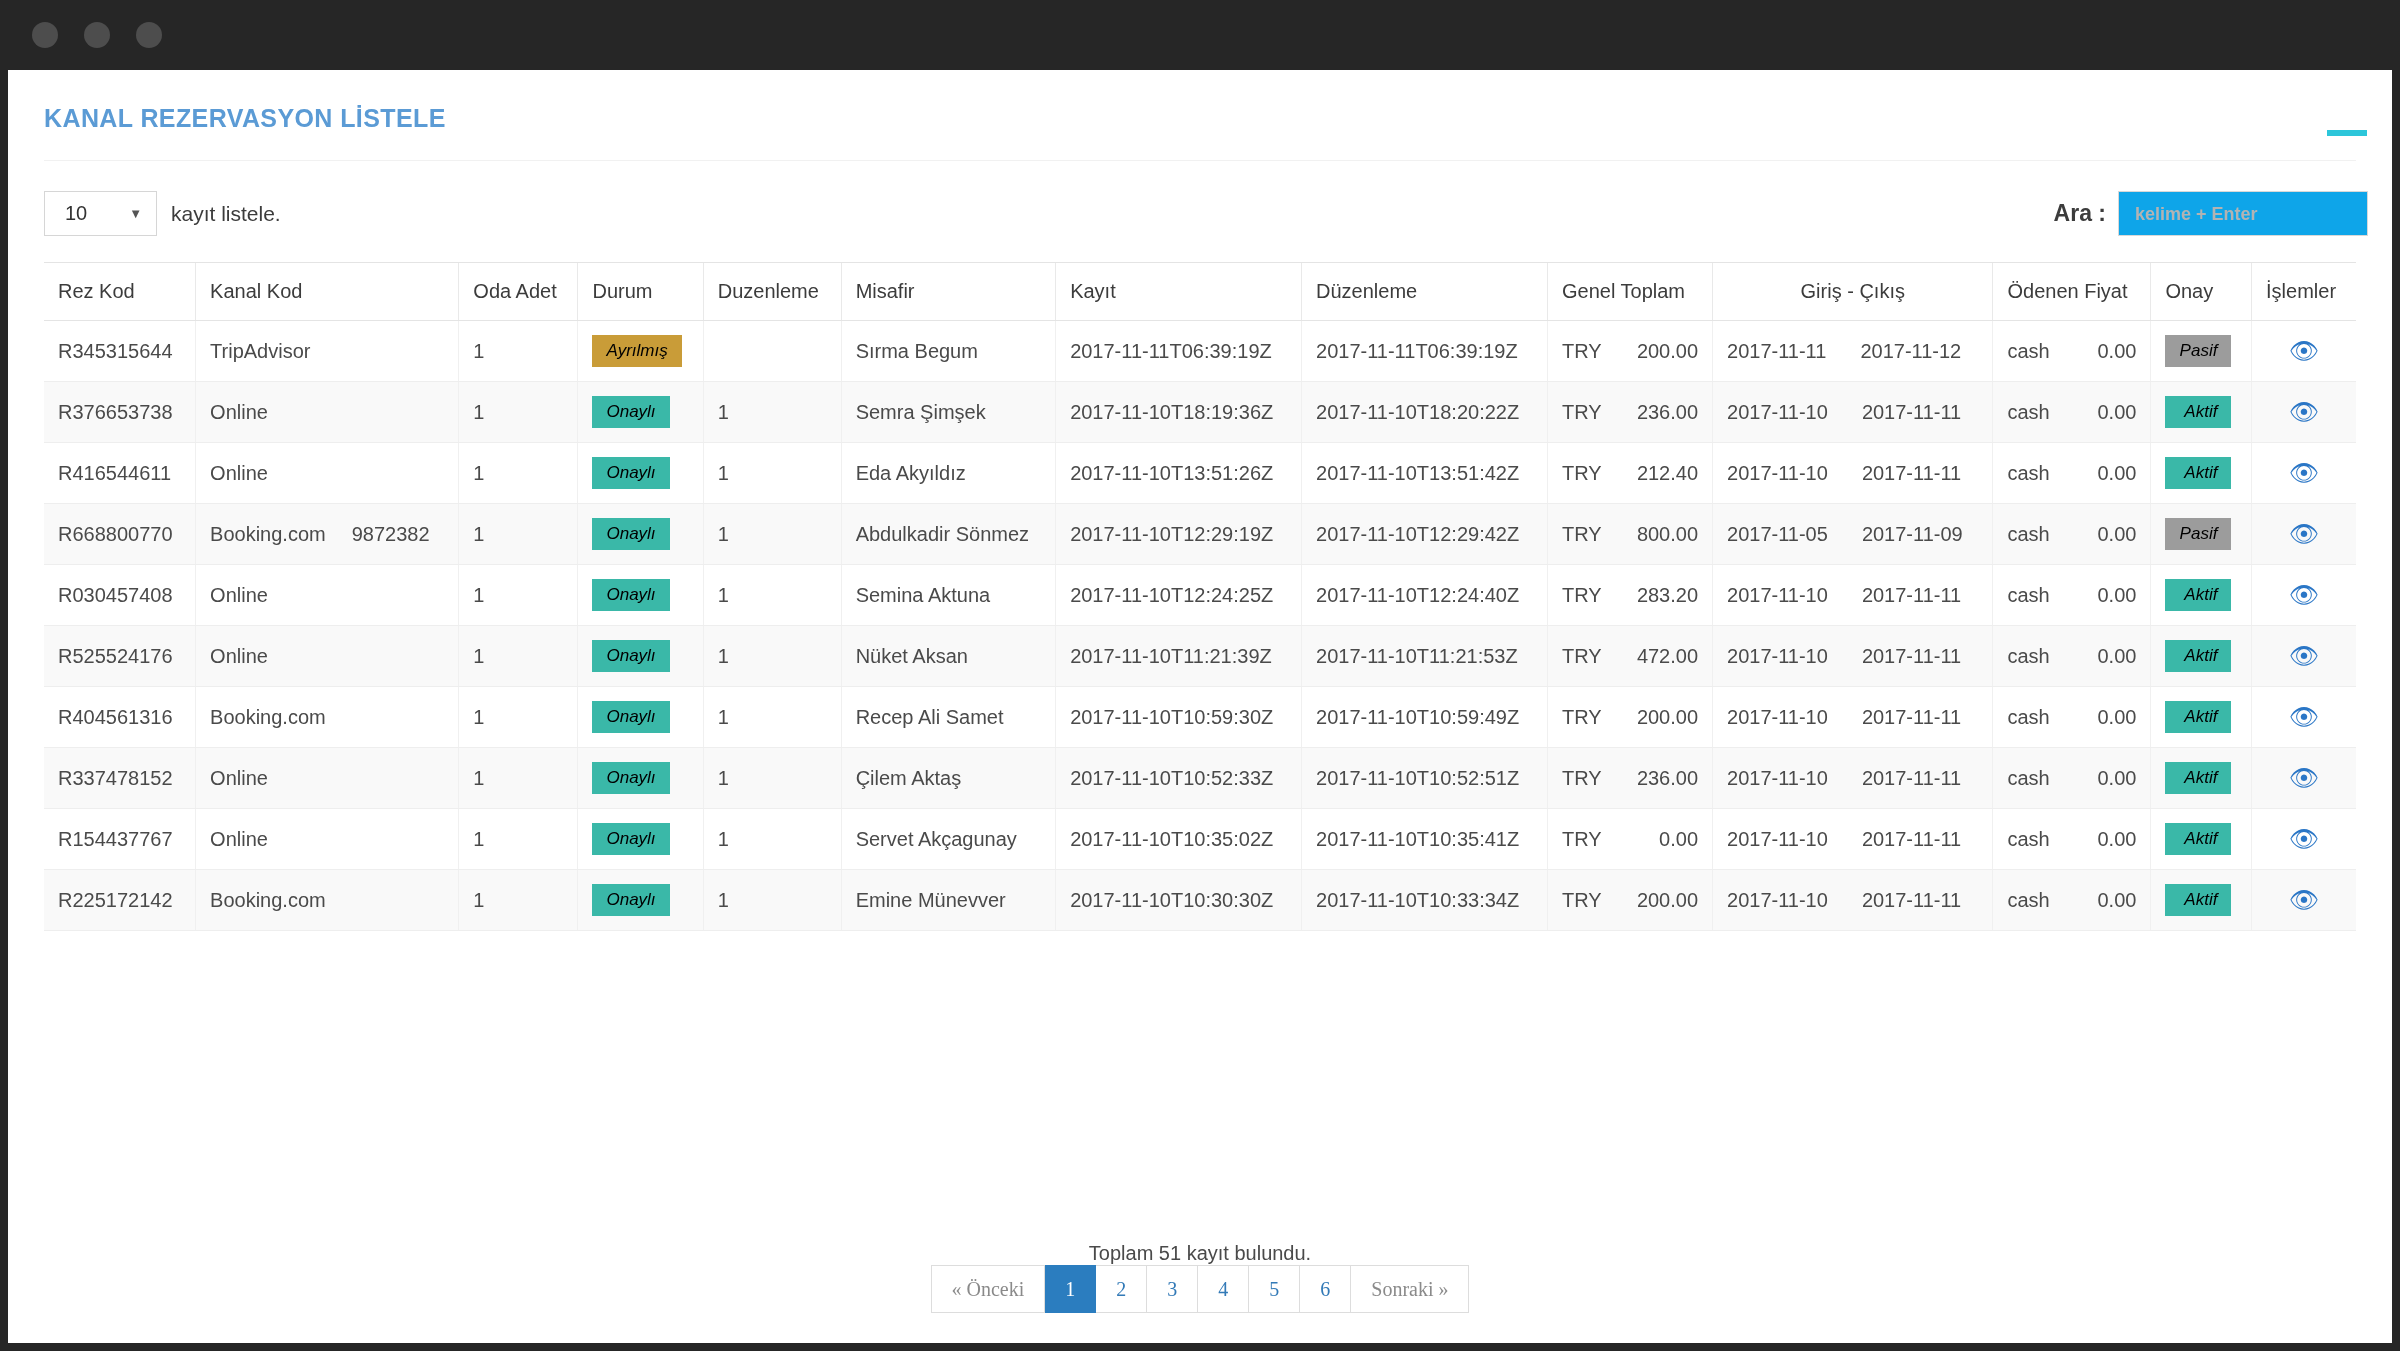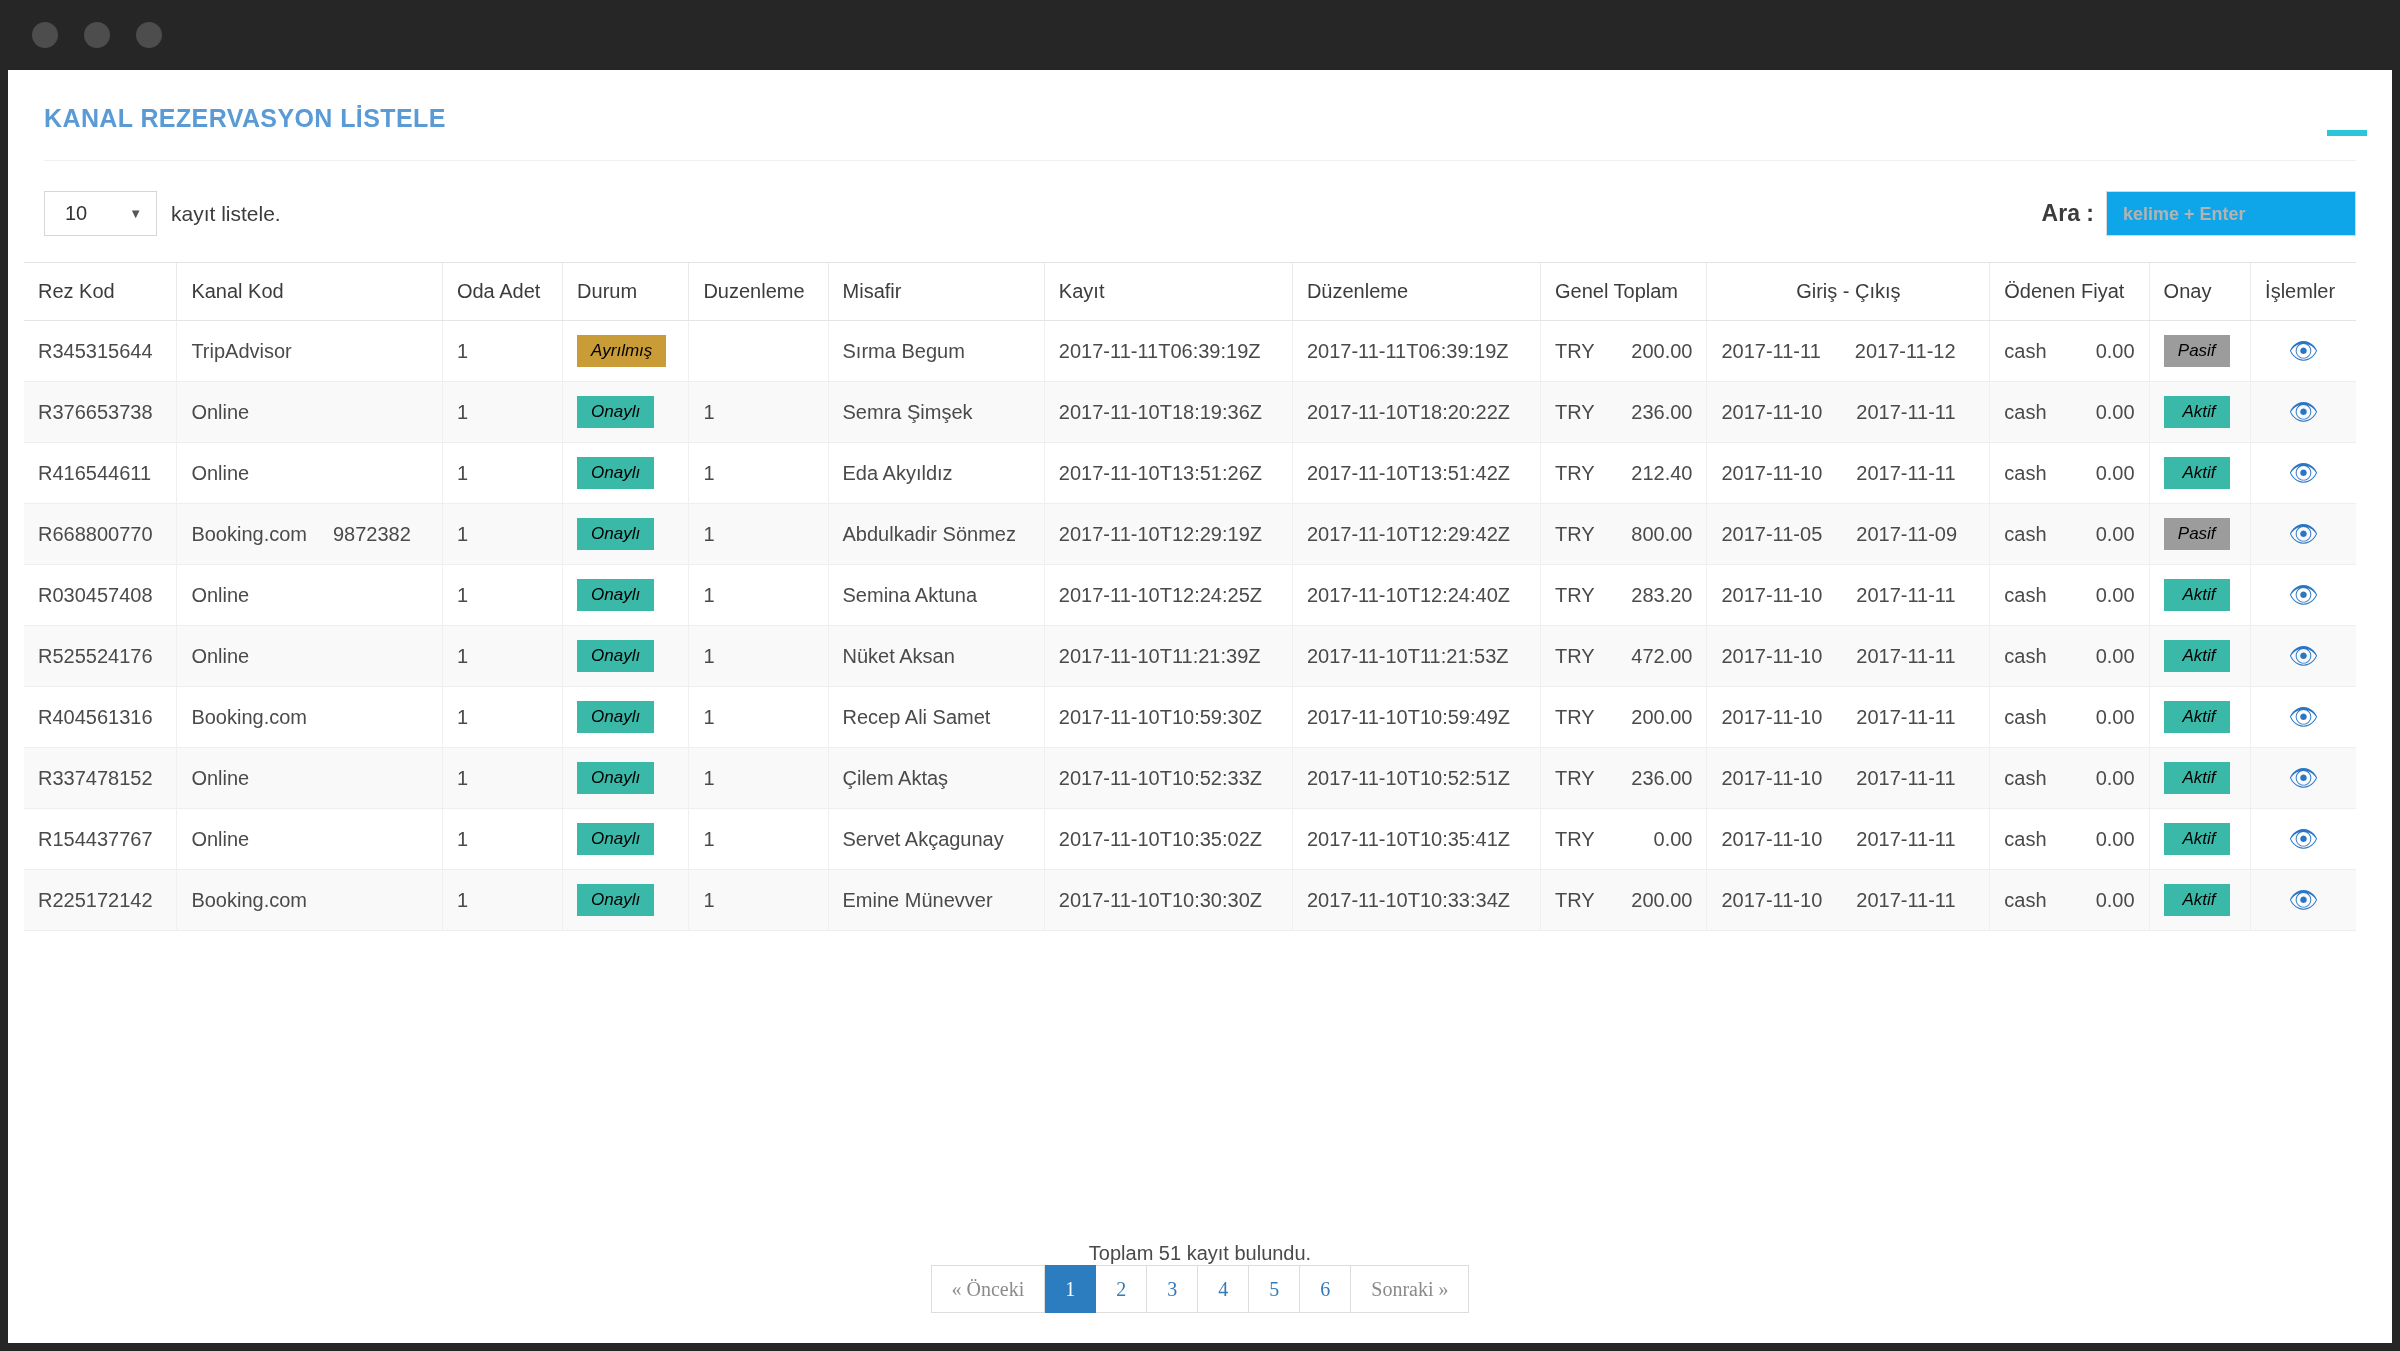--- a/index.html
+++ b/index.html
@@ -46,21 +46,21 @@
     width: 40px; height: 6px;
     background: #2cc6da;
   }
   .head-divider {
     margin: 27px 0 0 0;
     height: 1px; background: #f1f1f1;
     width: 100%;
   }
   .toolbar {
     display: flex; align-items: center; justify-content: space-between;
-    padding: 30px 36px 0 36px;
+    padding: 30px 24px 0 36px;
   }
   .length-wrap { display: flex; align-items: center; gap: 14px; }
   .length-select {
     width: 113px; height: 45px;
     border: 1px solid #d6d6d6;
     background: #fff;
     display: flex; align-items: center; justify-content: space-between;
     padding: 0 14px 0 20px;
     font-size: 20px; color: #333;
   }
@@ -70,21 +70,21 @@
   .search-label { font-size: 23px; font-weight: bold; color: #3c3c3c; }
   .search-input {
     width: 250px; height: 45px;
     border: 1px solid #d8d8d8;
     background: #0ea5e9;
     padding: 0 16px;
     font-size: 19px; color: #333;
     font-family: "Liberation Sans", sans-serif;
   }
   .search-input::placeholder { color: #b3b3b3; font-weight: bold; font-size: 18px;}
-  .table-wrap { padding: 26px 36px 0 16px; }
+  .table-wrap { padding: 26px 36px 0 36px; }
   table { width: 100%; border-collapse: collapse; }
   thead th {
     font-size: 20px; font-weight: normal; color: #3c3c3c;
     text-align: left;
     padding: 17px 14px;
     border-bottom: 1px solid #e4e4e4;
     border-top: 1px solid #e4e4e4;
     border-left: 1px solid #e9e9e9;
     white-space: nowrap;
   }

